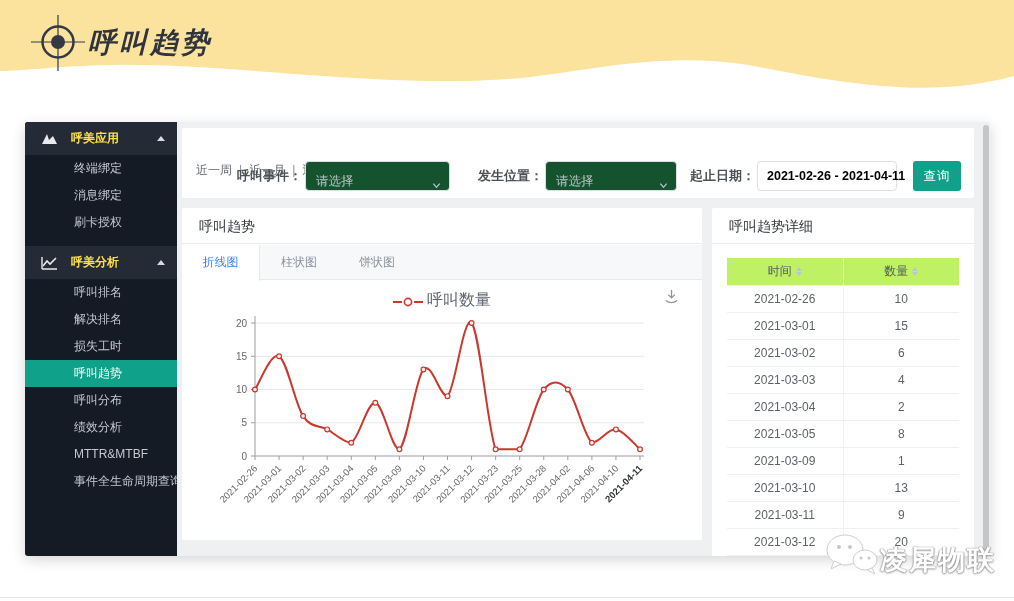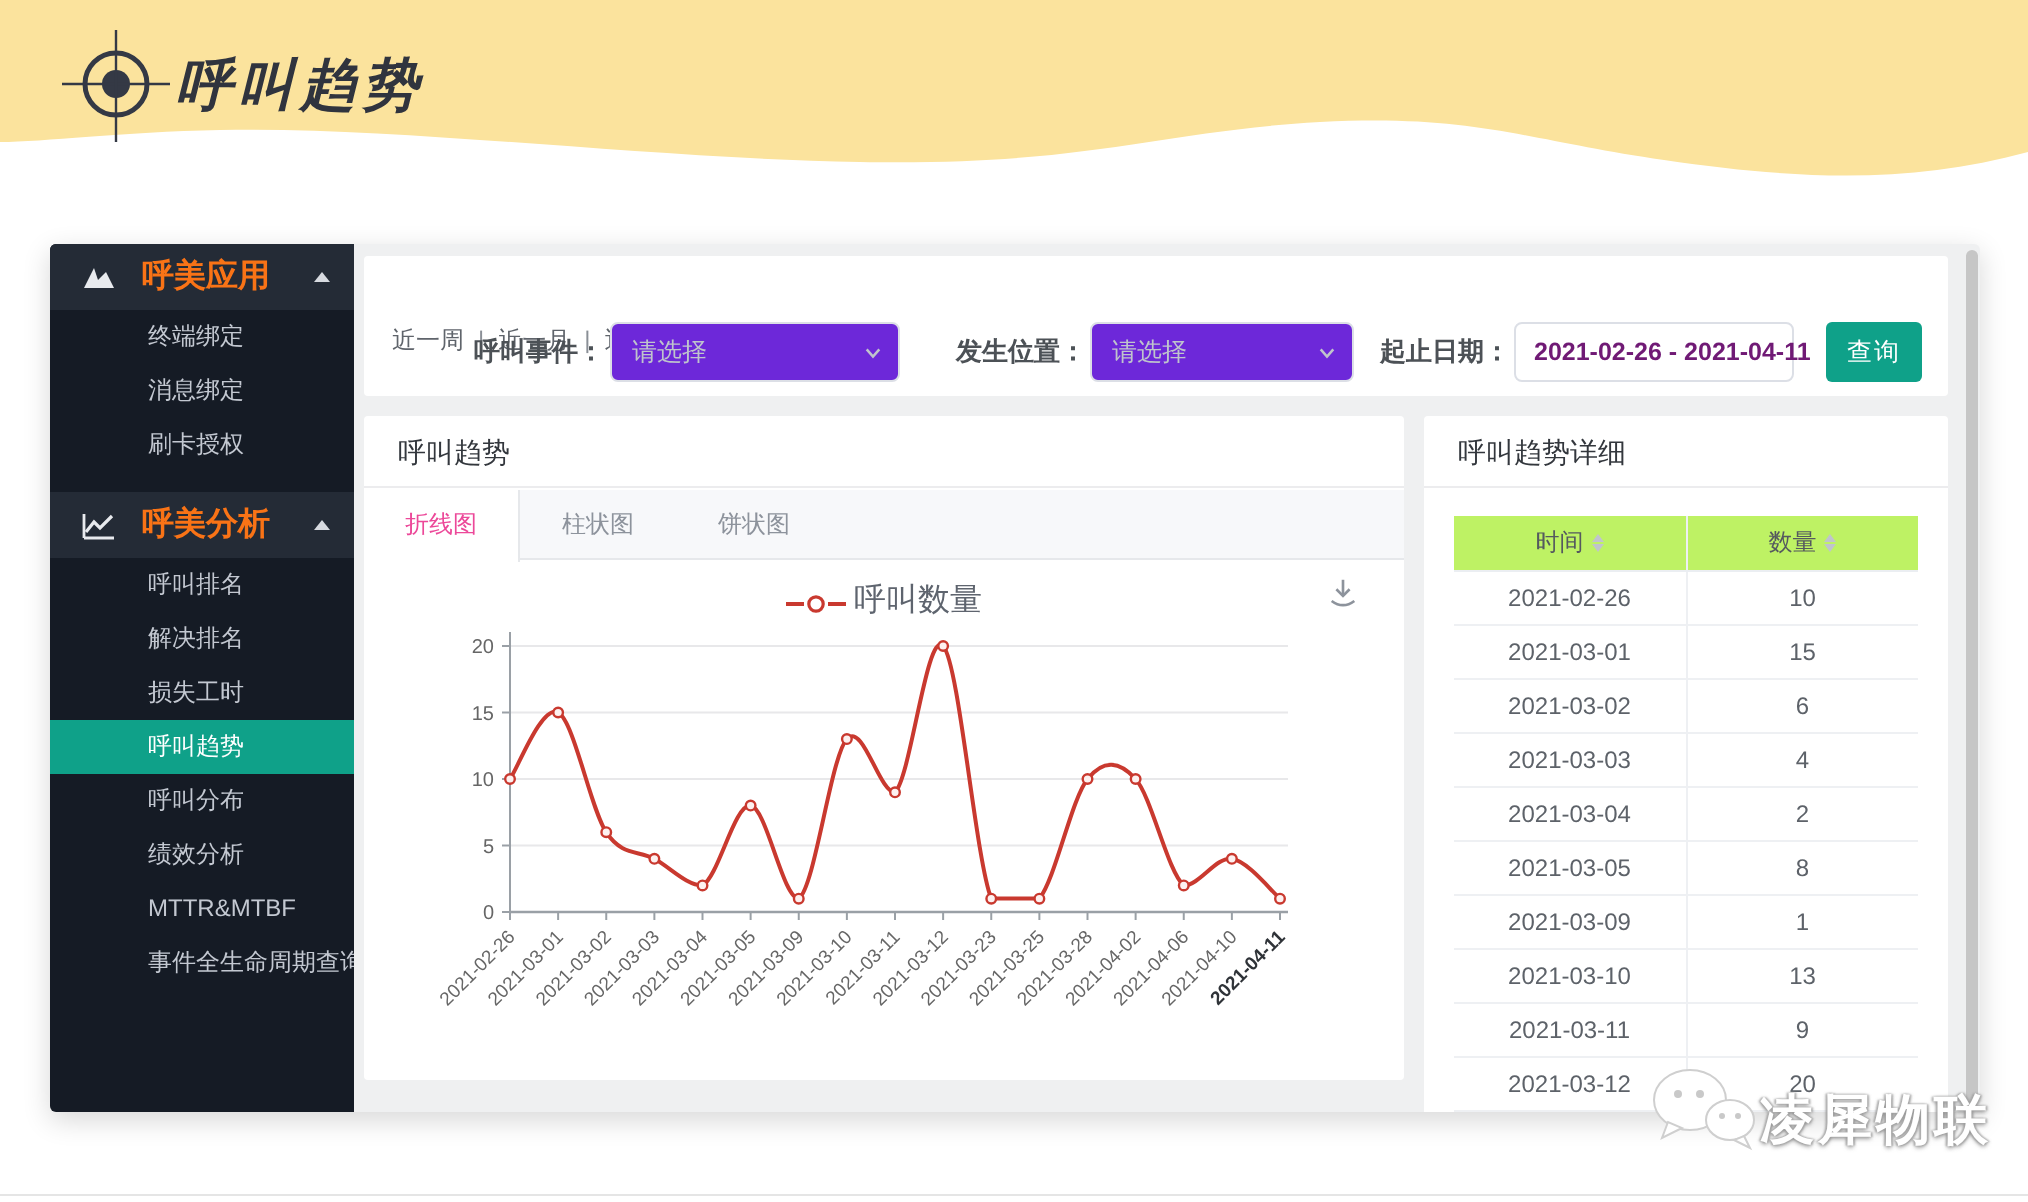--- a/index.html
+++ b/index.html
@@ -9,53 +9,53 @@
   
   .banner-svg { position:absolute; left:0; top:0; }
   .crosshair { position:absolute; left:30px; top:12px; }
   .page-title { position:absolute; left:88px; top:24px; font-size:28px; font-weight:bold; font-style:italic; color:#30343e; letter-spacing:3px; }
 
   
   .card { position:absolute; left:25px; top:122px; width:965px; height:434px; background:#eff0f1; border-radius:3px; box-shadow:0 4px 14px rgba(0,0,0,.16); }
 
   
   .sidebar { position:absolute; left:0; top:0; width:152px; height:100%; background:#151b25; border-radius:3px 0 0 3px; overflow:hidden; }
-  .group-header { height:33px; display:flex; align-items:center; background:#242b36; color:#f97316; font-size:16px; font-weight:bold; padding:0 12px 0 16px; cursor:pointer; }
+  .group-header { height:33px; display:flex; align-items:center; background:#242b36; color:#fde047; font-size:12px; font-weight:bold; padding:0 12px 0 16px; cursor:pointer; }
   .group-header.second { margin-top:10px; }
   .group-header .gicon { width:17px; height:14px; margin-right:13px; flex:none; }
   .group-header .glabel { flex:1; }
   .arrow-up { width:0; height:0; border-left:4px solid transparent; border-right:4px solid transparent; border-bottom:5px solid #d7dae0; }
   .side-item { height:27px; line-height:27px; padding-left:49px; font-size:12px; color:#c3c8d1; cursor:pointer; white-space:nowrap; }
   .side-item.active { background:#0fa189; color:#fff; }
 
   
   .content { position:absolute; left:152px; top:0; right:0; bottom:0; }
   .panel { position:absolute; background:#fff; border-radius:2px; }
   #filter-panel { left:5px; top:6px; width:792px; height:70px; }
   #chart-panel  { left:5px; top:86px; width:520px; height:332px; }
   #detail-panel { left:535px; top:86px; width:262px; height:348px; border-radius:2px 2px 0 0; }
 
   
   .quick-links { position:absolute; left:14px; top:10px; font-size:12px; color:#5f646b;margin-top:24px; }
   .quick-links span { cursor:pointer; }
   .quick-links span + span::before { content:"|"; margin:0 7px; color:#8a8f96; cursor:default; }
   .filter-row { position:absolute; left:0; top:33px; width:100%; height:30px; }
   .f-label { position:absolute; top:0; line-height:30px; font-size:13px; font-weight:bold; color:#4c5156; }
-  .f-select { position:absolute; top:0; height:30px; border:1px solid #dcdfe6; border-radius:4px; background:#6d28d9; display:flex; align-items:center; padding:0 8px 0 10px; cursor:pointer; }
+  .f-select { position:absolute; top:0; height:30px; border:1px solid #dcdfe6; border-radius:4px; background:#14532d; display:flex; align-items:flex-end; padding:0 8px 0 10px; cursor:pointer; }
   .f-select .ph { flex:1; font-size:12.5px; color:#bfc4cc; }
   .chev { width:9px; height:9px; flex:none; }
   .f-date { position:absolute; top:0; height:30px; border:1px solid #dcdfe6; border-radius:4px; background:#fff; display:flex; align-items:center; padding:0 6px 0 9px; cursor:pointer; }
-  .f-date .dval { flex:1; font-size:12.5px; color:#701a75; font-weight:bold; white-space:nowrap; }
+  .f-date .dval { flex:1; font-size:12.5px; color:#000000; font-weight:bold; white-space:nowrap; }
   .btn-search { position:absolute; top:0; left:731px; width:48px; height:30px; background:#0fa189; color:#fff; font-size:12.5px; border:none; border-radius:3px; cursor:pointer; letter-spacing:1px; }
 
   
   .panel-title { height:36px; line-height:37px; padding-left:17px; font-size:14px; color:#33373d; border-bottom:1px solid #ececee; }
   .tabbar { position:absolute; left:0; top:37px; width:100%; height:35px; background:#f7f8fa; border-bottom:1px solid #e6e8eb; display:flex; }
   .tab { width:78px; height:35px; line-height:35px; text-align:center; font-size:12px; color:#8d939c; cursor:pointer; }
-  .tab.active { background:#fff; color:#ec4899; border-left:1px solid #e6e8eb; border-right:1px solid #e6e8eb; height:36px; }
+  .tab.active { background:#fff; color:#3b82f6; border-left:1px solid #e6e8eb; border-right:1px solid #e6e8eb; height:36px; }
   .tab:first-child.active { border-left:none; }
   .legend { position:absolute; left:0; top:82px; width:100%; text-align:center; font-size:16px; color:#5e646e; }
   .legend svg { vertical-align:-2px; margin-right:4px; }
   .dl-icon { position:absolute; right:22px; top:80px; cursor:pointer; }
   #trend-chart { position:absolute; left:26px; top:98px; }
 
   
   .dtable { position:absolute; left:15px; right:15px; top:50px; border-collapse:collapse; width:232px; }
   .dtable th { height:27px; background:#bef264; font-size:12px; color:#55595f; font-weight:normal; border-bottom:1px solid #ebeef2; }
   .dtable td { height:27px; text-align:center; font-size:12px; color:#5d6269; border-bottom:1px solid #eef0f3; background:#fff; }

